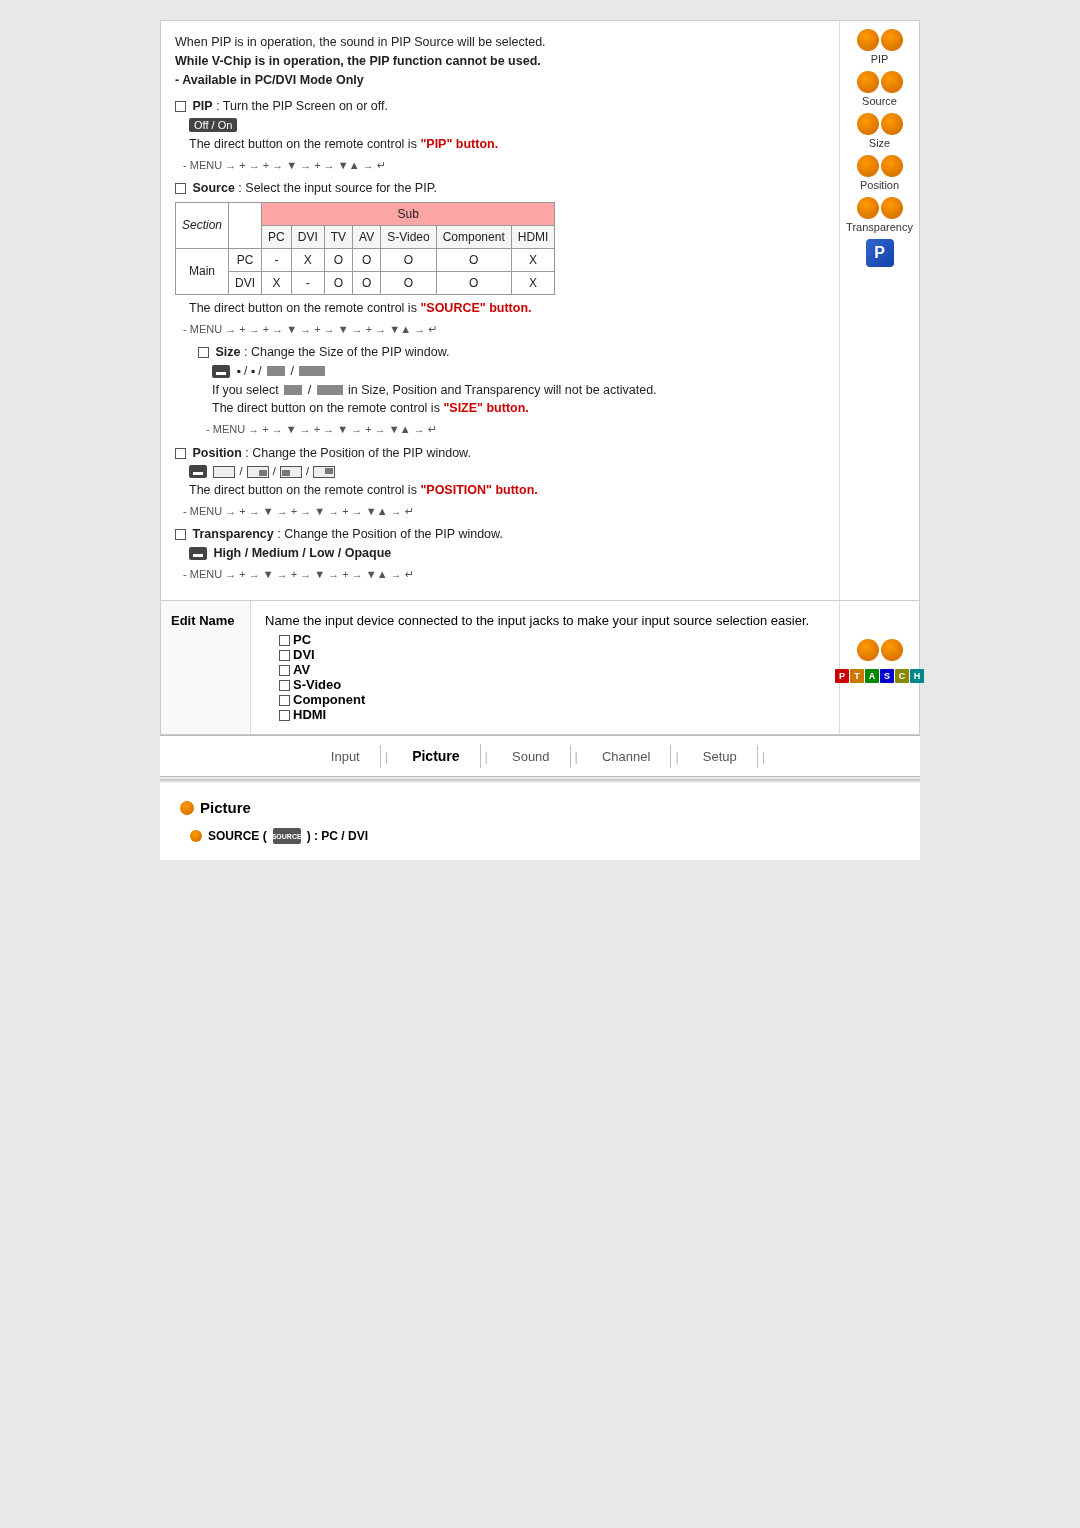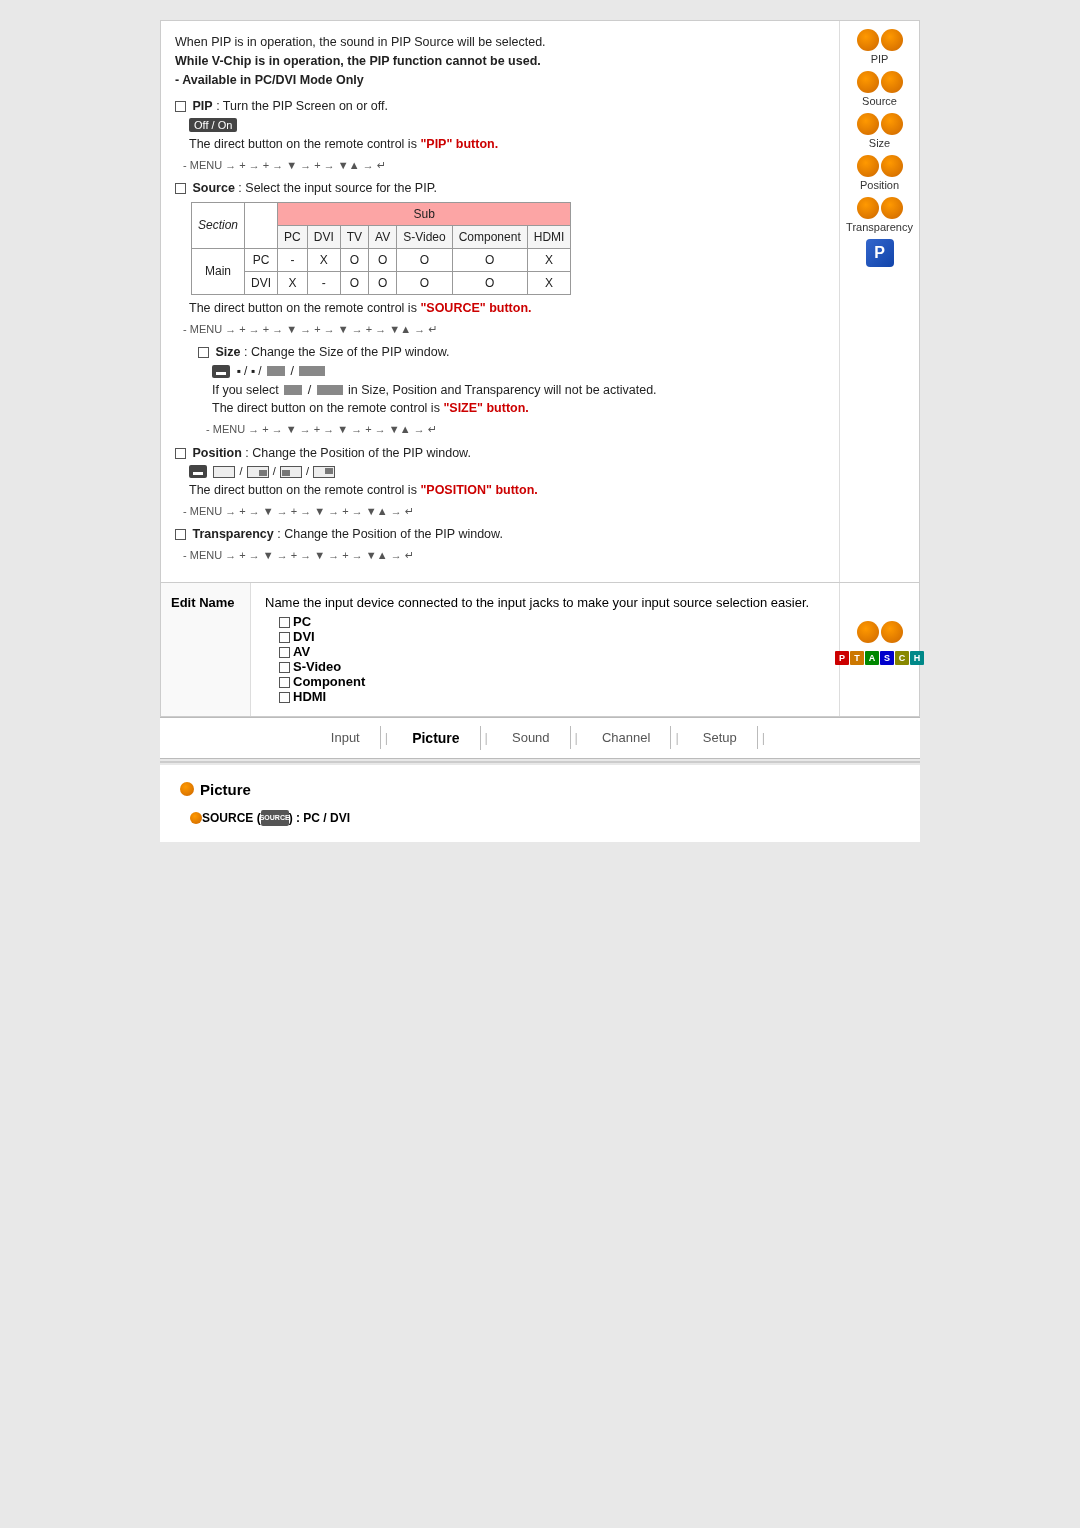--- a/index.html
+++ b/index.html
@@ -80,21 +80,21 @@
     .quote { color: #cc0000; font-weight: bold; }
     .menu-nav {
       font-size: 11px;
       color: #555;
       margin: 3px 0 6px 0;
       padding-left: 8px;
     }
     .source-table {
       border-collapse: collapse;
       font-size: 12px;
-      margin: 4px 16px;
+      margin: 4px 0;
     }
     .source-table td, .source-table th {
       border: 1px solid #999;
       padding: 2px 6px;
       text-align: center;
     }
     .sub-header-row th {
       background: #f5f5f5;
       font-weight: normal;
     }
@@ -160,21 +160,21 @@
       display: inline-block;
     }
     .picture-heading-text {
       font-size: 15px;
       font-weight: bold;
       color: #000;
     }
     .source-row {
       display: flex;
       align-items: center;
-      gap: 0;
+      gap: 6px;
       margin-left: 10px;
     }
     .orange-dot-small {
       width: 12px;
       height: 12px;
       background: radial-gradient(circle at 40% 35%, #ff9900, #cc6600);
       border-radius: 50%;
       display: inline-block;
     }
     .source-icon {
@@ -367,20 +367,24 @@
           </div>
           <div class="menu-nav">- MENU → + → ▼ → + → ▼ → + → ▼▲ → ↵</div>
         </div>
 
         <div style="margin-bottom:6px;">
           <div>
             <span class="checkbox-icon"></span>
             <span style="font-weight:bold;">Transparency</span>
             <span> : Change the Position of the PIP window.</span>
           </div>
+          <div class="indent">
+            <span style="background:#444;color:white;font-size:10px;padding:1px 4px;border-radius:2px;margin-right:3px;">▬</span>
+            <span style="font-weight:bold;">High / Medium / Low / Opaque</span>
+          </div>
           <div class="menu-nav">- MENU → + → ▼ → + → ▼ → + → ▼▲ → ↵</div>
         </div>
       </div>
 
       <div class="right-sidebar">
         <div class="sidebar-item">
           <div class="orange-btn-pair">
             <span class="btn-orange"></span>
             <span class="btn-orange"></span>
           </div>

